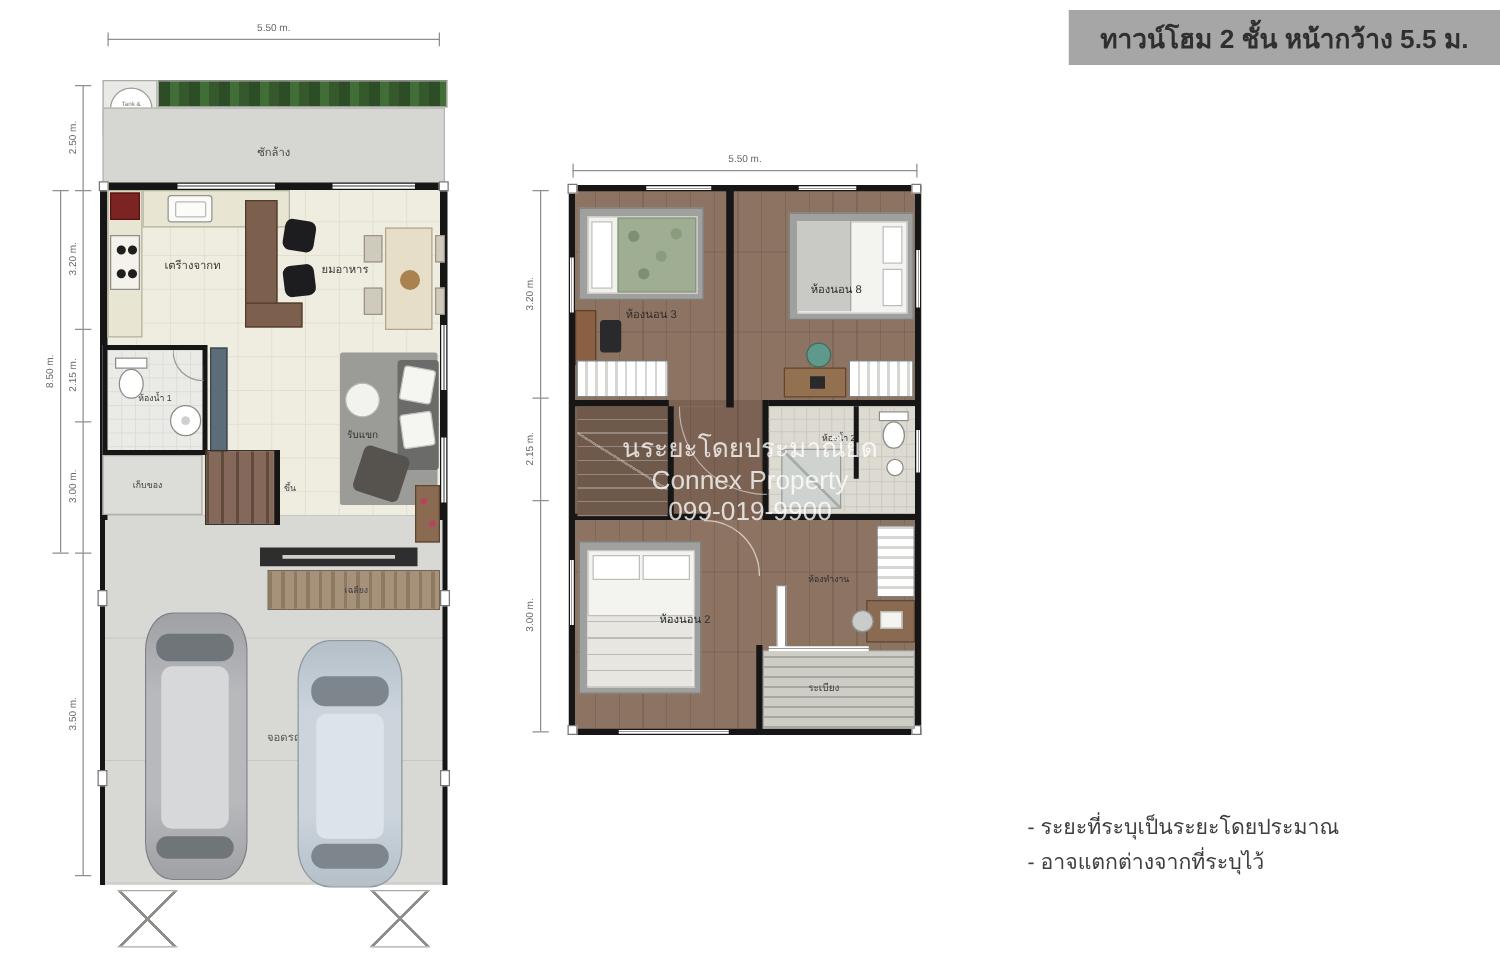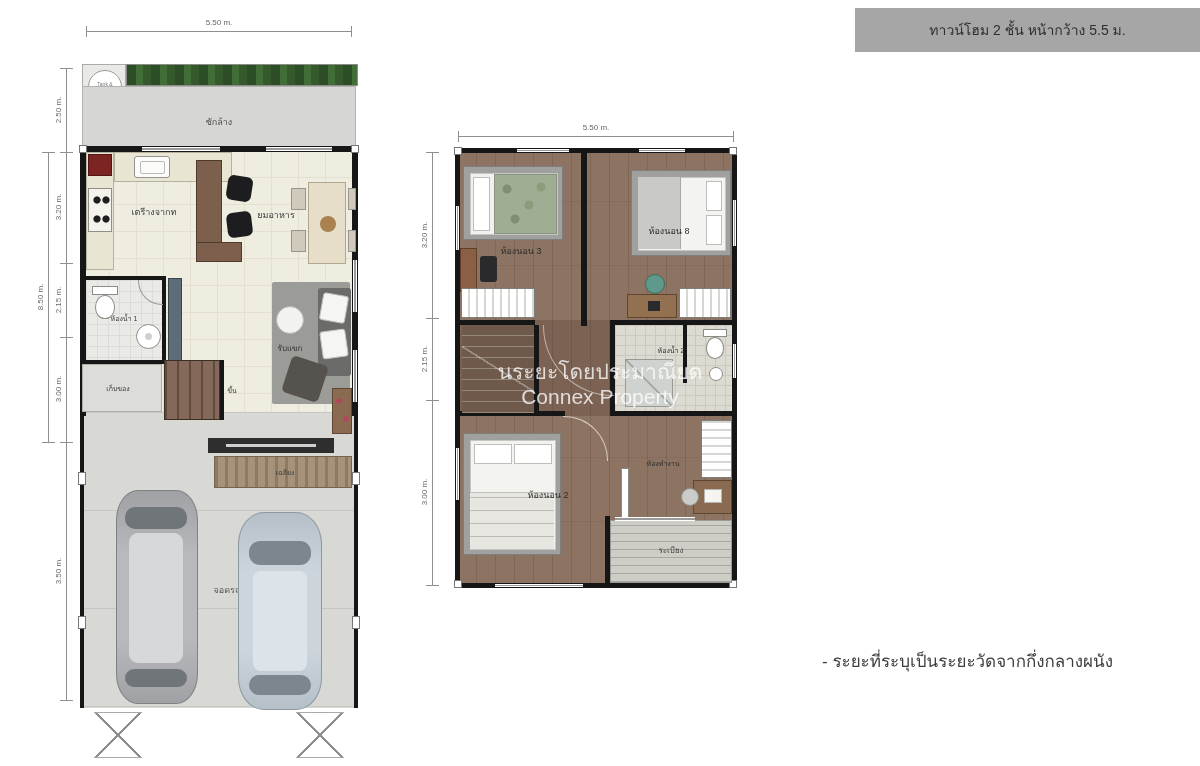--- a/index.html
+++ b/index.html
@@ -19,21 +19,21 @@
   .stripev{background:repeating-linear-gradient(90deg,#ffffff 0 6px,#d6d6d2 6px 8px);border:1px solid #7d7d7a;box-sizing:border-box;}
   .stripeh{background:repeating-linear-gradient(0deg,#ffffff 0 6px,#d6d6d2 6px 8px);border:1px solid #7d7d7a;box-sizing:border-box;}
   .bb{box-sizing:border-box;}
 </style>
 </head>
 <body>
 
 <div id="stage">
 
   <div class="a" style="left:855px;top:8px;width:345px;height:44px;background:#a6a6a6;display:flex;align-items:center;justify-content:center;">
-    <span style="color:#2f2f2f;font-size:14px;font-weight:normal;">ทาวน์โฮม 2 ชั้น หน้ากว้าง 5.5 ม.</span>
+    <span style="color:#2f2f2f;font-size:21px;font-weight:bold;">ทาวน์โฮม 2 ชั้น หน้ากว้าง 5.5 ม.</span>
   </div>
 
   <div class="dimline-h" style="left:86px;top:31px;width:266px;">
     <div class="tick-v" style="left:0;"></div>
       <div class="tick-v" style="right:0;"></div>
   </div>
   <div class="lbl" style="left:219px;top:22px;font-size:8px;color:#666;">5.50 m.</div>
 
   <div class="dimline-v" style="left:66px;top:68px;height:632px;">
     <div class="tick-h" style="top:0;"></div>
@@ -283,29 +283,31 @@
     <div class="a stripeh" style="left:246px;top:272px;width:31px;height:58px;"></div>
     <div class="a bb" style="left:238px;top:332px;width:39px;height:34px;background:#8a6a50;border:1px solid #5d4733;">
       <div class="a" style="left:10px;top:8px;width:16px;height:12px;background:#f4f4f1;border:1px solid #b4b4b0;"></div>
     </div>
     <div class="a" style="left:226px;top:340px;width:16px;height:16px;border-radius:50%;background:#caccc9;border:1px solid #8d8f8c;"></div>
 
     <div class="a bb" style="left:155px;top:372px;width:122px;height:63px;background:#cfcec6;border:1px solid #9a9a95;
                 background-image:repeating-linear-gradient(0deg,rgba(120,120,115,0.45) 0 1px,transparent 1px 8px);"></div>
     <div class="wall" style="left:150px;top:368px;width:5px;height:70px;"></div>
     <div class="winh" style="left:160px;top:369px;width:80px;height:4px;"></div>
-    <div class="lbl" style="left:216px;top:402px;font-size:8px;color:#3d3d3d;">ระเบียง</div>
+    <div class="lbl" style="left:204px;top:402px;font-size:8px;color:#3d3d3d;">ระเบียง</div>
 
     <div class="a" style="left:108px;top:268px;width:44px;height:44px;border-right:1px solid rgba(245,242,235,0.7);border-top:1px solid rgba(245,242,235,0.7);border-radius:0 44px 0 0;"></div>
     <div class="a" style="left:88px;top:177px;width:70px;height:70px;border-bottom:1px solid rgba(245,242,235,0.55);border-left:1px solid rgba(245,242,235,0.55);border-radius:0 0 0 70px;"></div>
   </div>
 
   <div class="a" style="left:600px;top:385px;transform:translate(-50%,-50%);text-align:center;color:rgba(255,255,255,0.78);
               font-size:21px;line-height:1.18;">
     <div>นระยะโดยประมาณียด</div>
     <div>Connex Property</div>
+    <div>099-019-9900</div>
   </div>
 
   <div class="a" style="left:822px;top:648px;font-size:17px;color:#3e3e3e;line-height:1.65;">
-    <div>- ระยะที่ระบุเป็นระยะวัดจากกึ่งกลางผนัง</div>
+    <div>- ระยะที่ระบุเป็นระยะโดยประมาณ</div>
+    <div>- อาจแตกต่างจากที่ระบุไว้</div>
   </div>
 
 </div>
 
 </body></html>

